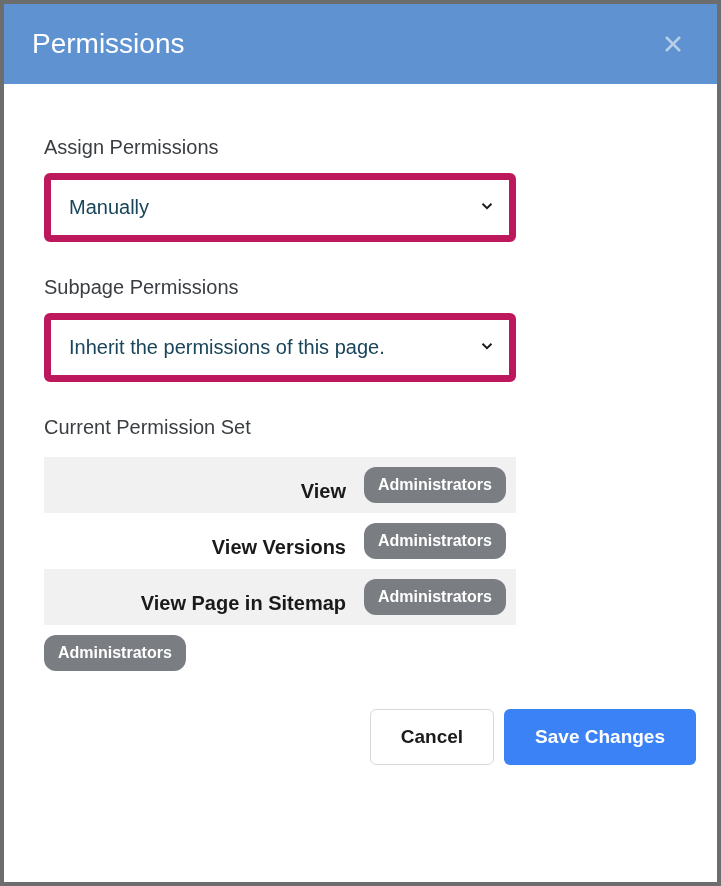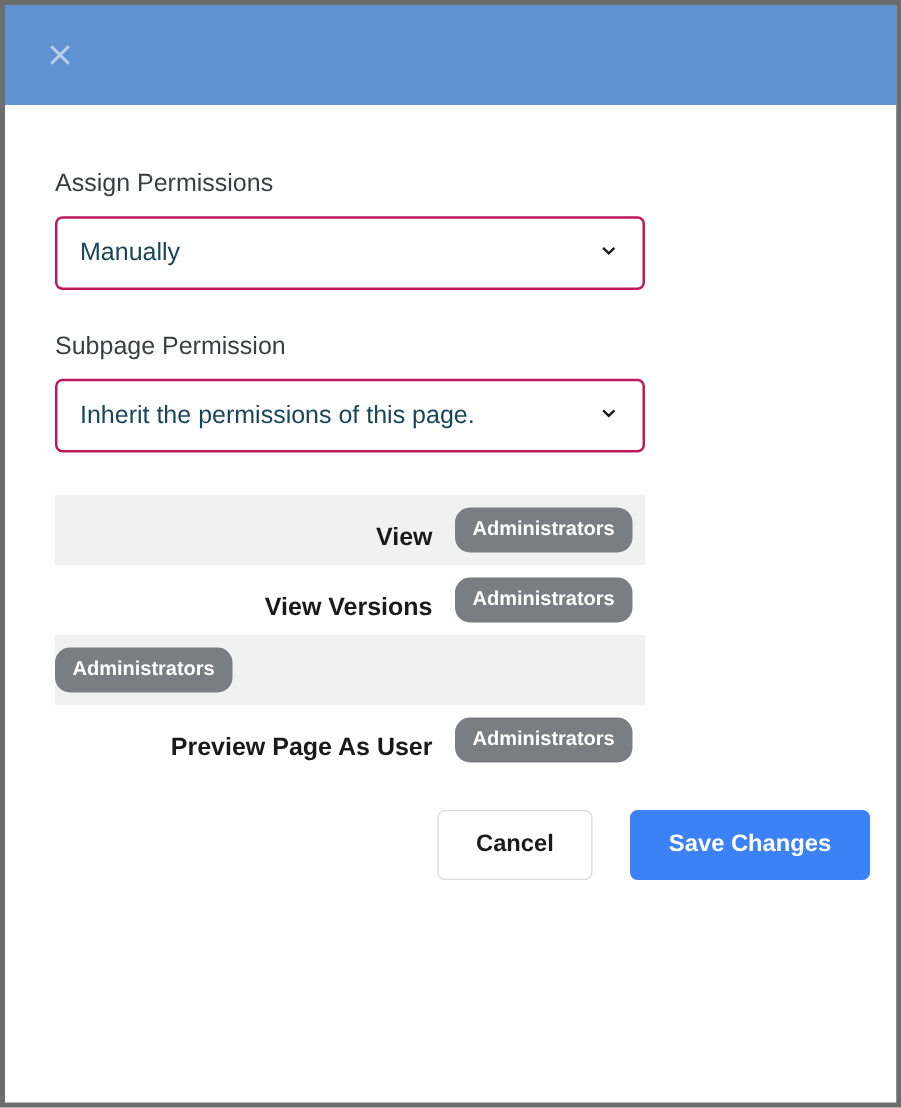--- a/index.html
+++ b/index.html
@@ -65,21 +65,21 @@
     .select-wrapper {
       position: relative;
       width: 472px;
     }
     .select-field {
       width: 100%;
       padding: 16px 48px 16px 18px;
       font-size: 20px;
       color: #19455a;
       background: #fff;
-      border: 2px solid #be185d;
+      border: 7px solid #be185d;
       border-radius: 6px;
       appearance: none;
       cursor: pointer;
       text-align: left;
     }
     .select-chevron {
       position: absolute;
       right: 20px;
       top: 50%;
       transform: translateY(-50%);
@@ -122,21 +122,21 @@
       color: #fff;
       font-size: 16px;
       font-weight: 600;
       padding: 9px 14px;
       border-radius: 12px;
       white-space: nowrap;
     }
     .button-row {
       display: flex;
       justify-content: flex-end;
-      gap: 30px;
+      gap: 10px;
       margin-top: 28px;
       padding-right: 0;
       width: 652px;
     }
     .btn {
       font-size: 19px;
       font-weight: 600;
       padding: 16px 30px;
       border-radius: 6px;
       cursor: pointer;
@@ -150,20 +150,21 @@
     .btn-save {
       background: #3b82f6;
       color: #fff;
     }
   </style>
 </head>
 <body>
 
 <div class="modal">
   <div class="modal-header">
+    <div class="modal-title">Permissions</div>
     <button class="close-btn">
       <svg viewBox="0 0 24 24" fill="none">
         <line x1="5" y1="5" x2="19" y2="19"></line>
         <line x1="19" y1="5" x2="5" y2="19"></line>
       </svg>
     </button>
   </div>
 
   <div class="modal-body">
 
@@ -173,46 +174,47 @@
         <button class="select-field">Manually</button>
         <span class="select-chevron">
           <svg viewBox="0 0 24 24">
               <polyline points="6 9 12 15 18 9"></polyline>
             </svg>
         </span>
       </div>
     </div>
 
     <div class="form-group">
-      <label class="form-label">Subpage Permission</label>
+      <label class="form-label">Subpage Permissions</label>
       <div class="select-wrapper">
         <button class="select-field">Inherit the permissions of this page.</button>
         <span class="select-chevron">
           <svg viewBox="0 0 24 24">
               <polyline points="6 9 12 15 18 9"></polyline>
             </svg>
         </span>
       </div>
     </div>
 
     <div>
+      <div class="section-label">Current Permission Set</div>
       <div class="permission-list">
         <div class="permission-row shaded">
           <div class="permission-name">View</div>
           <div class="permission-badge">Administrators</div>
         </div>
         <div class="permission-row">
           <div class="permission-name">View Versions</div>
           <div class="permission-badge">Administrators</div>
         </div>
         <div class="permission-row shaded">
+          <div class="permission-name">View Page in Sitemap</div>
           <div class="permission-badge">Administrators</div>
         </div>
         <div class="permission-row">
-          <div class="permission-name">Preview Page As User</div>
           <div class="permission-badge">Administrators</div>
         </div>
       </div>
     </div>
 
     <div class="button-row">
       <button class="btn btn-cancel">Cancel</button>
       <button class="btn btn-save">Save Changes</button>
     </div>
 

